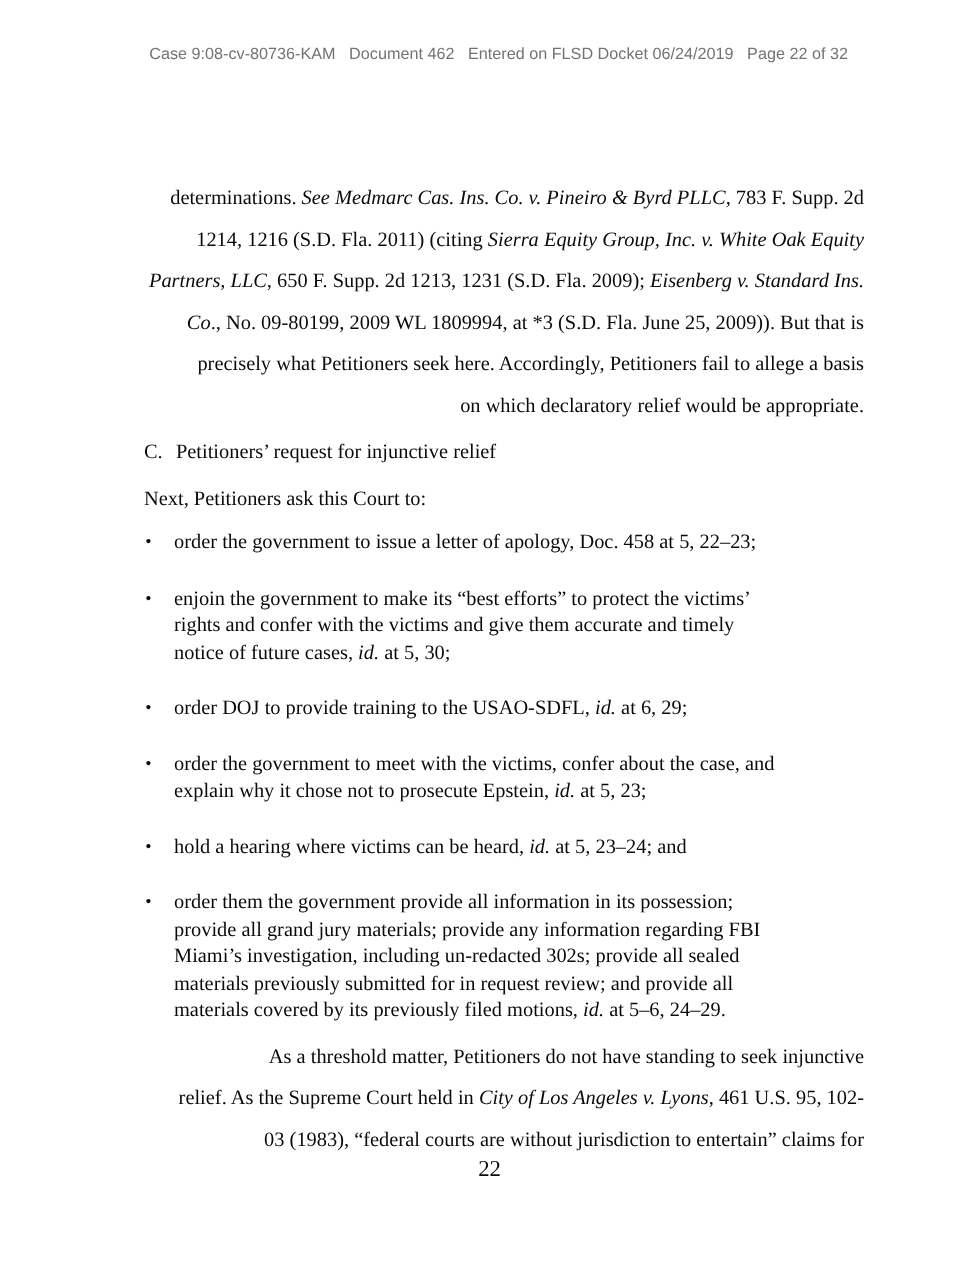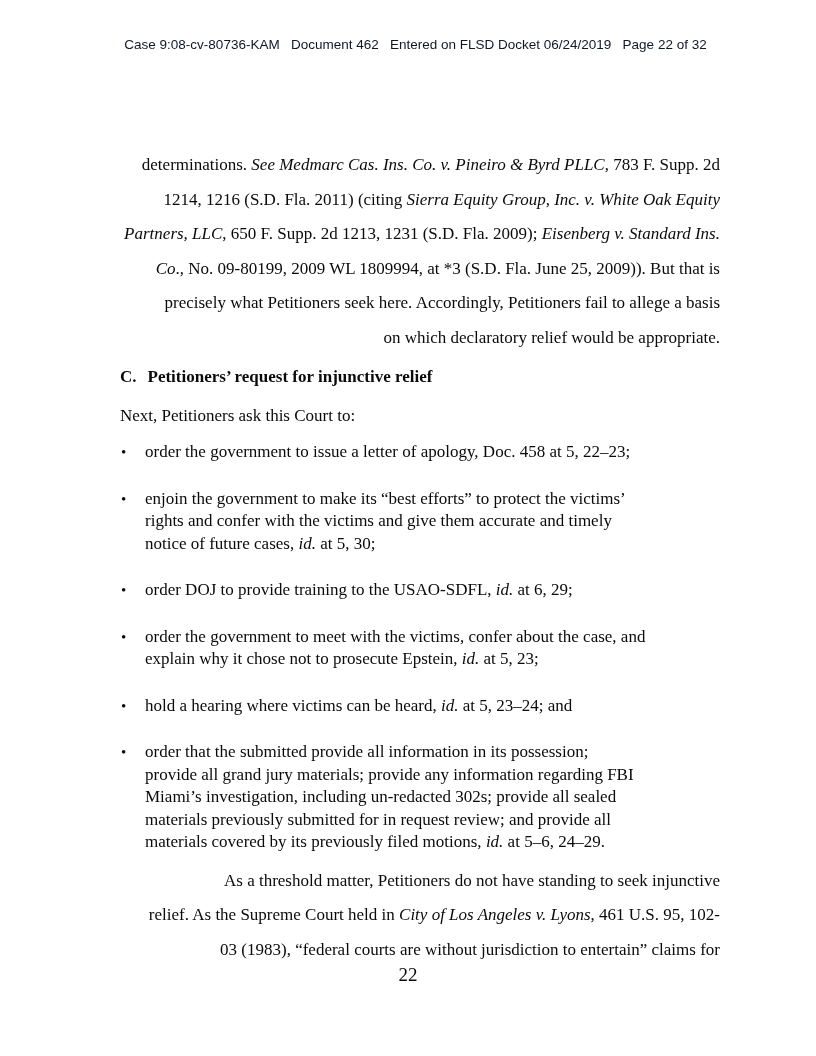--- a/index.html
+++ b/index.html
@@ -38,21 +38,21 @@
   .para .line {
     line-height: 34.5px;
     white-space: nowrap;
   }
   .para, .heading, .intro { margin: 0; }
   .it { font-style: italic; }
   .heading {
     margin-top: 9px;
     padding-left: 24px;
     font-size: 17px;
-    font-weight: bold;
+    font-weight: normal;
     line-height: 26px;
     white-space: nowrap;
   }
   .heading .sec-label { margin-right: 11px; }
   .intro {
     margin-top: 13px;
     padding-left: 24px;
     font-size: 17px;
     line-height: 26px;
     white-space: nowrap;
@@ -90,21 +90,21 @@
     text-align: center;
     font-size: 19px;
     line-height: 24px;
   }
 </style>
 </head>
 <body>
 
 <div class="page" style="color: rgb(10, 10, 10);">
 
-  <header class="docket-header" style="color: #0f172a;">
+  <header class="docket-header" style="color: #737373;">
     <span>Case 9:08-cv-80736-KAM   Document 462   Entered on FLSD Docket 06/24/2019   Page 22 of 32</span>
   </header>
 
   <main class="body-text">
 
     <div class="para">
         <div class="line"><span>determinations. </span><span class="it">See Medmarc Cas. Ins. Co. v. Pineiro &amp; Byrd PLLC</span><span>, 783 F. Supp. 2d</span></div>
         <div class="line"><span>1214, 1216 (S.D. Fla. 2011) (citing </span><span class="it">Sierra Equity Group, Inc. v. White Oak Equity</span></div>
         <div class="line"><span class="it">Partners, LLC</span><span>, 650 F. Supp. 2d 1213, 1231 (S.D. Fla. 2009); </span><span class="it">Eisenberg v. Standard Ins.</span></div>
         <div class="line"><span class="it">Co</span><span>., No. 09-80199, 2009 WL 1809994, at *3 (S.D. Fla. June 25, 2009)). But that is</span></div>
@@ -148,21 +148,21 @@
         </li>
         <li>
           <span class="marker">•</span>
           <div class="li-text">
             <div class="line"><span>hold a hearing where victims can be heard, </span><span class="it">id.</span><span> at 5, 23–24; and</span></div>
           </div>
         </li>
         <li>
           <span class="marker">•</span>
           <div class="li-text">
-            <div class="line"><span>order that the submitted provide all information in its possession;</span></div>
+            <div class="line"><span>order them the government provide all information in its possession;</span></div>
             <div class="line"><span>provide all grand jury materials; provide any information regarding FBI</span></div>
             <div class="line"><span>Miami’s investigation, including un-redacted 302s; provide all sealed</span></div>
             <div class="line"><span>materials previously submitted for in request review; and provide all</span></div>
             <div class="line"><span>materials covered by its previously filed motions, </span><span class="it">id.</span><span> at 5–6, 24–29.</span></div>
           </div>
         </li>
       </ul>
 
     <div class="para closing">
         <div class="line"><span>As a threshold matter, Petitioners do not have standing to seek injunctive</span></div>

